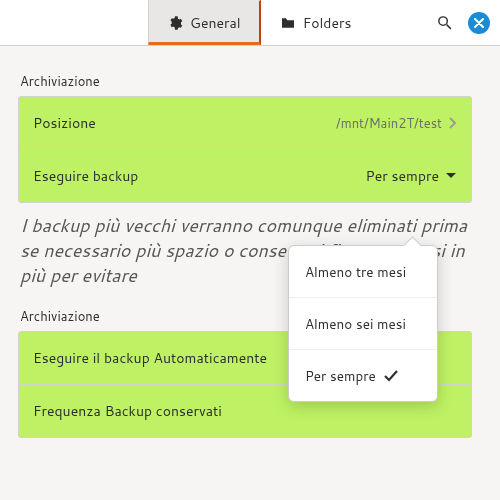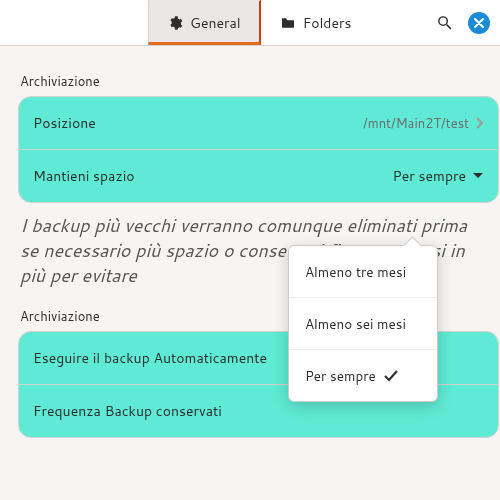--- a/index.html
+++ b/index.html
@@ -8,24 +8,24 @@
   .topbar { height: 46px; background: #fff; border-bottom: 1px solid #d5d1cd; display: flex; align-items: stretch; position: relative; }
   .topbar-spacer-left { width: 148px; }
   .tab-group { display: flex; align-items: stretch; }
   .tab { display: flex; align-items: center; gap: 7px; padding: 0 18px; font-size: 14px; color: #2e2e2e; cursor: pointer; border: 1px solid transparent; }
   .tab.active { background: #e9e7e5; border-left: 1px solid #d5d1cd; border-right: 2px solid #c2410c; border-bottom: 3px solid #e66b1f; padding-top:3px; }
   .topbar-spacer-right { flex: 1; }
   .topbar-actions { display: flex; align-items: center; gap: 10px; padding-right: 10px; }
   .icon-btn { width: 28px; height: 28px; display: flex; align-items: center; justify-content: center; cursor: pointer; border-radius: 4px; }
   .close-btn { width: 22px; height: 22px; border-radius: 50%; background: #1c8bd6; display:flex; align-items:center; justify-content:center; cursor:pointer; }
 
-  .content { padding: 18px 1px 0 18px; position: relative; }
+  .content { padding: 18px 28px 0 18px; position: relative; }
   .section-title { font-size: 13px; color: #2e2e2e; margin: 8px 0 6px 2px; font-weight: 400; }
 
-  .panel { background: #5eead4; border: 1px solid #d5d1cd; border-radius: 13px; }
+  .panel { background: #bef264; border: 1px solid #d5d1cd; border-radius: 3px; }
   .row { display: flex; align-items: center; justify-content: space-between; padding: 16px 14px; font-size: 14px; cursor: pointer; }
   .row + .row { border-top: 1px solid #d5d1cd; }
   .row-label { color: #2e2e2e; }
   .row-value { display: flex; align-items: center; gap: 6px; color: #6e6e6e; font-size: 13px; justify-content: flex-end; }
   .row-value.strong { color: #2e2e2e; font-size: 14px; }
 
   .hint { font-size: 18px; font-style: italic; color: #555; margin: 10px 2px 18px 2px; line-height: 1.4; max-width: 460px; }
 
   .dropdown { position: absolute; top: 199px; left: 288px; width: 150px; background: #fff; border: 1px solid #cfcbc7; border-radius: 6px; box-shadow: 0 4px 16px rgba(0,0,0,0.18); z-index: 50; }
   .dropdown::before { content:""; position:absolute; top:-7px; right:18px; width:12px; height:12px; background:#fff; border-left:1px solid #cfcbc7; border-top:1px solid #cfcbc7; transform:rotate(45deg); }
@@ -87,21 +87,21 @@
       <span class="row-value">
         <span>/mnt/Main2T/test</span>
         <span>
           <svg width="9" height="14" viewBox="0 0 9 14">
               <path d="M2 2l5 5-5 5" fill="none" stroke="#9e9a96" stroke-width="2"></path>
             </svg>
         </span>
       </span>
     </div>
     <div class="row">
-      <span class="row-label">Mantieni spazio</span>
+      <span class="row-label">Eseguire backup</span>
       <span class="row-value strong">
         <span>Per sempre</span>
         <span>
           <svg width="12" height="8" viewBox="0 0 12 8">
               <path d="M1 1l5 5 5-5z" fill="#2e2e2e"></path>
             </svg>
         </span>
       </span>
     </div>
   </div>

